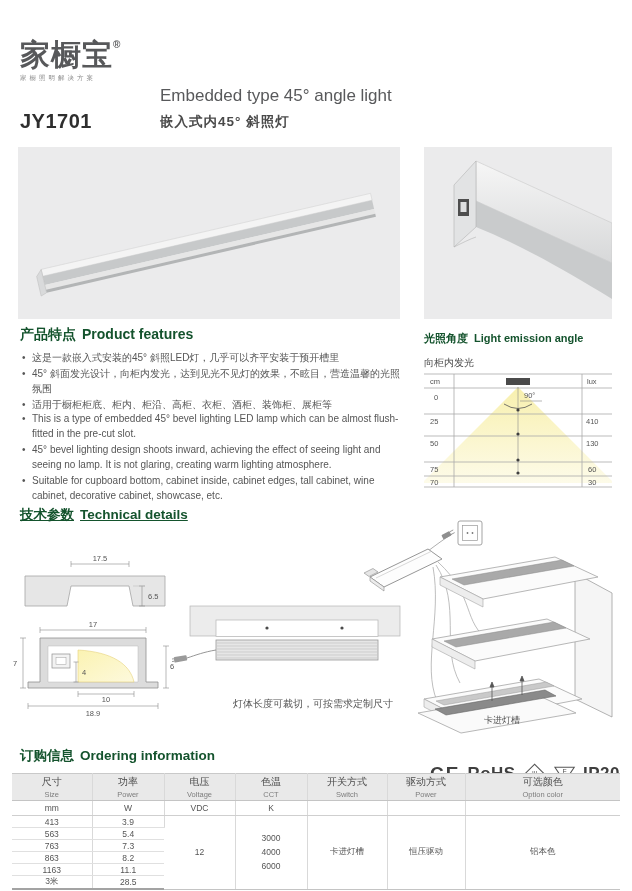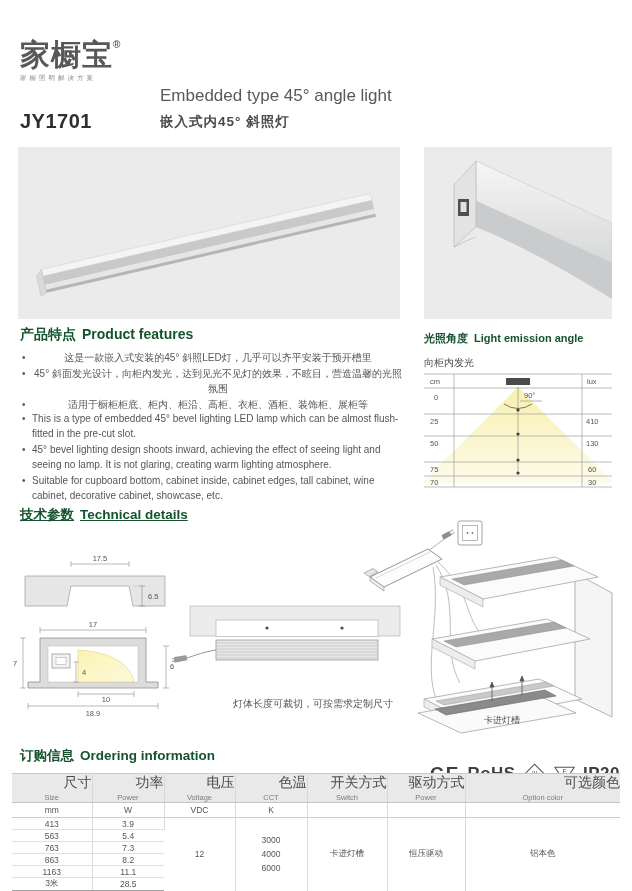--- a/index.html
+++ b/index.html
@@ -20,21 +20,21 @@
   .photo-right{left:424px;width:188px;}
   
   .sec-title{font-weight:bold;color:#14532d;}
   .features-title{position:absolute;left:20px;top:326px;font-size:14px;}
   .emission-title{position:absolute;left:424px;top:331px;font-size:11px;}
   .tech-title{position:absolute;left:20px;top:506px;font-size:13.5px;text-decoration:underline;}
   .order-title{position:absolute;left:20px;top:747px;font-size:13.5px;}
   .sec-title .en{margin-left:6px;}
   
   .bullets{position:absolute;left:22px;width:382px;font-size:10px;color:#565656;line-height:1.5;}
-  .bullets-cn{top:350px;text-align:center;}
+  .bullets-cn{top:350px;}
   .bullets-en{top:411px;}
   .bullets ul{margin:0;padding:0;list-style:none;}
   .bullets li{padding-left:10px;position:relative;margin-bottom:1px;}
   .bullets li::before{content:"\2022";position:absolute;left:0;top:0;color:#565656;}
   
   .dist-label{position:absolute;left:424px;top:356px;font-size:10px;color:#4a4a4a;}
   .emission-chart{position:absolute;left:424px;top:370px;}
   svg text{fill:#555;font-family:"Liberation Sans","DejaVu Sans",sans-serif;}
   
   .draw-a{position:absolute;left:20px;top:552px;}
@@ -44,21 +44,21 @@
   .cabinet{position:absolute;left:340px;top:515px;}
   
   .certs{position:absolute;left:430px;top:762px;width:190px;display:flex;align-items:center;justify-content:center;gap:7px;}
   .cert-text{font-weight:bold;color:#3f3f3f;font-size:17px;letter-spacing:.5px;}
   .cert-ce{font-size:19px;letter-spacing:2px;}
   .order-table{position:absolute;left:12px;top:773px;width:608px;border-collapse:collapse;table-layout:fixed;
                font-size:8.5px;color:#555;text-align:center;}
   .order-table th,.order-table td{border-right:1px solid #d9d9d9;padding:0;vertical-align:middle;}
   .order-table th:last-child,.order-table td:last-child{border-right:none;}
   .order-table thead th{background:#e9e9e9;height:26px;border-top:1px solid #c9c9c9;border-bottom:1px solid #c4c4c4;font-weight:normal;}
-  .hcn{font-size:14px;color:#4c4c4c;text-align:right;}
+  .hcn{font-size:10px;color:#4c4c4c;}
   .hen{font-size:7.5px;color:#7d7d7d;margin-top:1px;}
   .unit-row td{height:14px;border-bottom:1px solid #cfcfcf;}
   .body-row td{height:11px;border-bottom:1px solid #e0e0e0;}
   .body-row:last-child td{border-bottom:2px solid #a3a3a3;}
   .merged{border-bottom:1px solid #c4c4c4 !important;}
   .cct-line{line-height:1.7;}
 </style>
 </head>
 <body>
 

